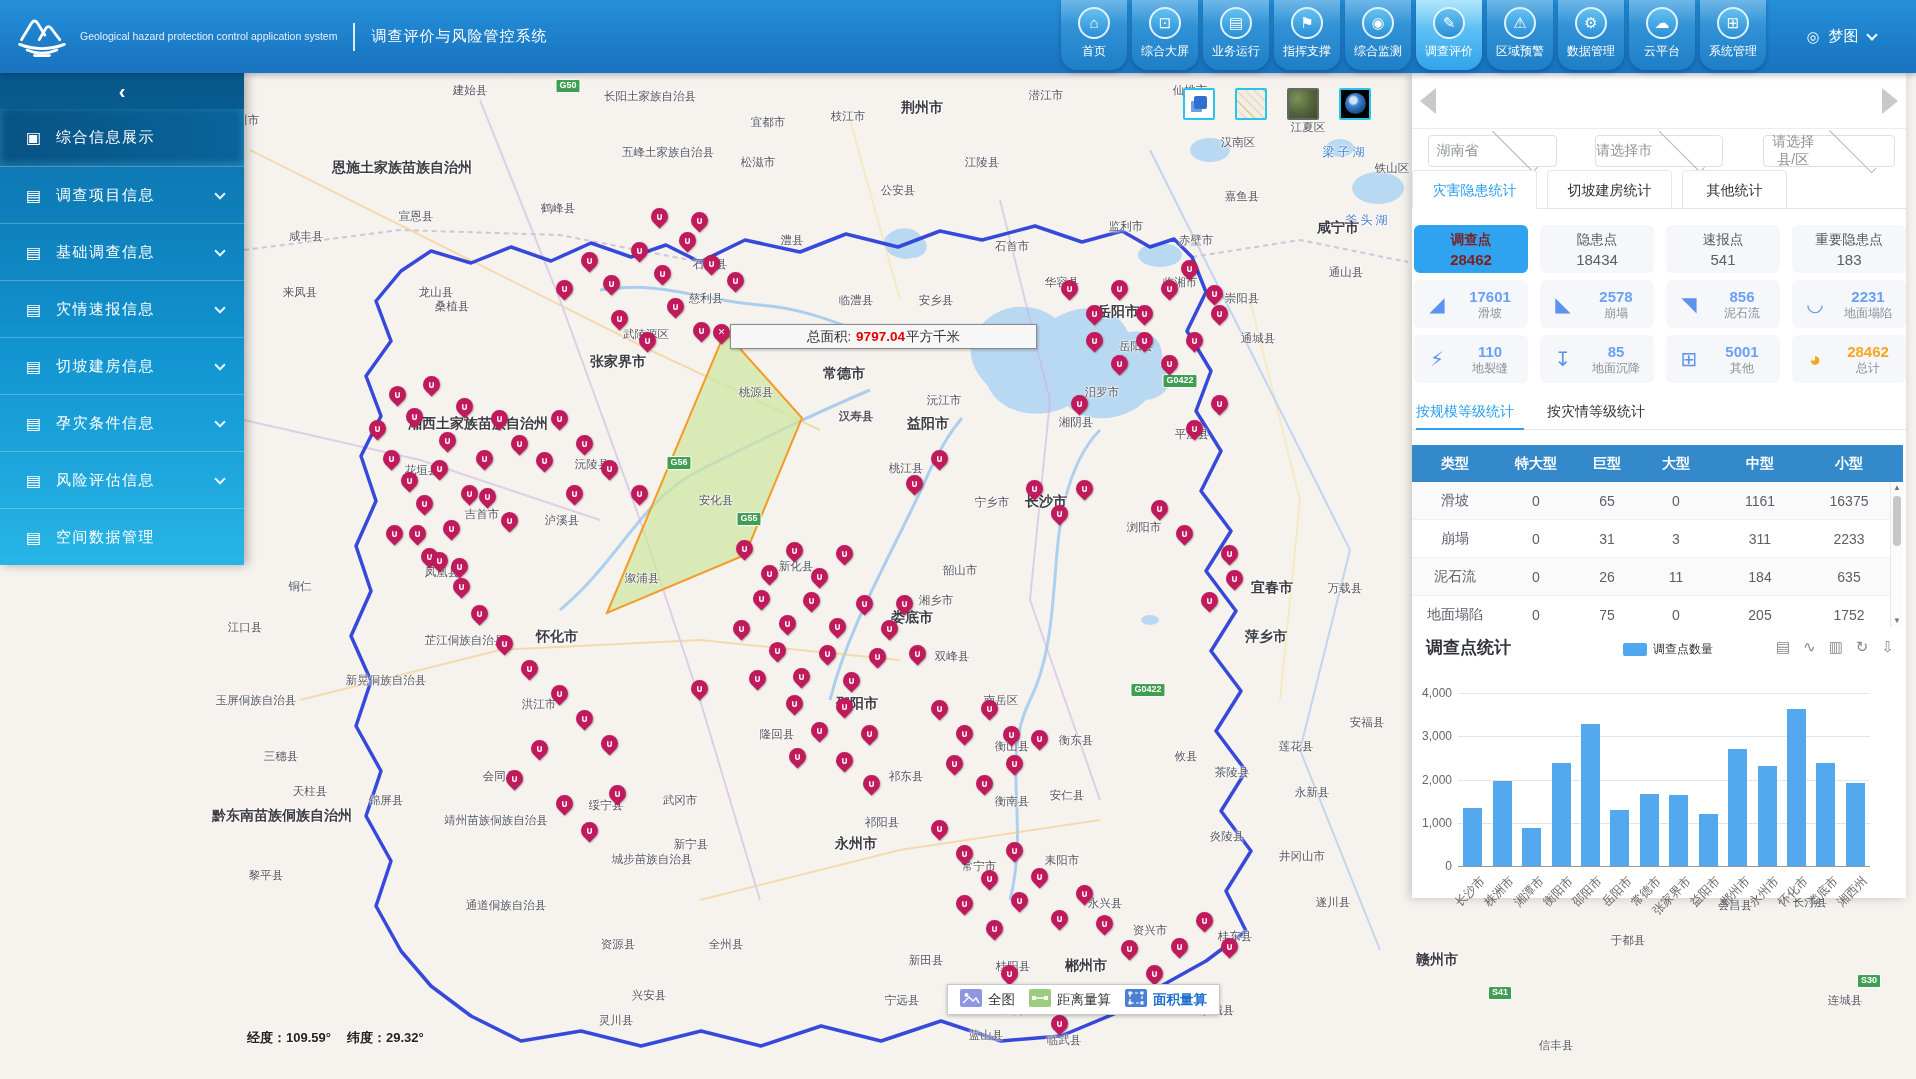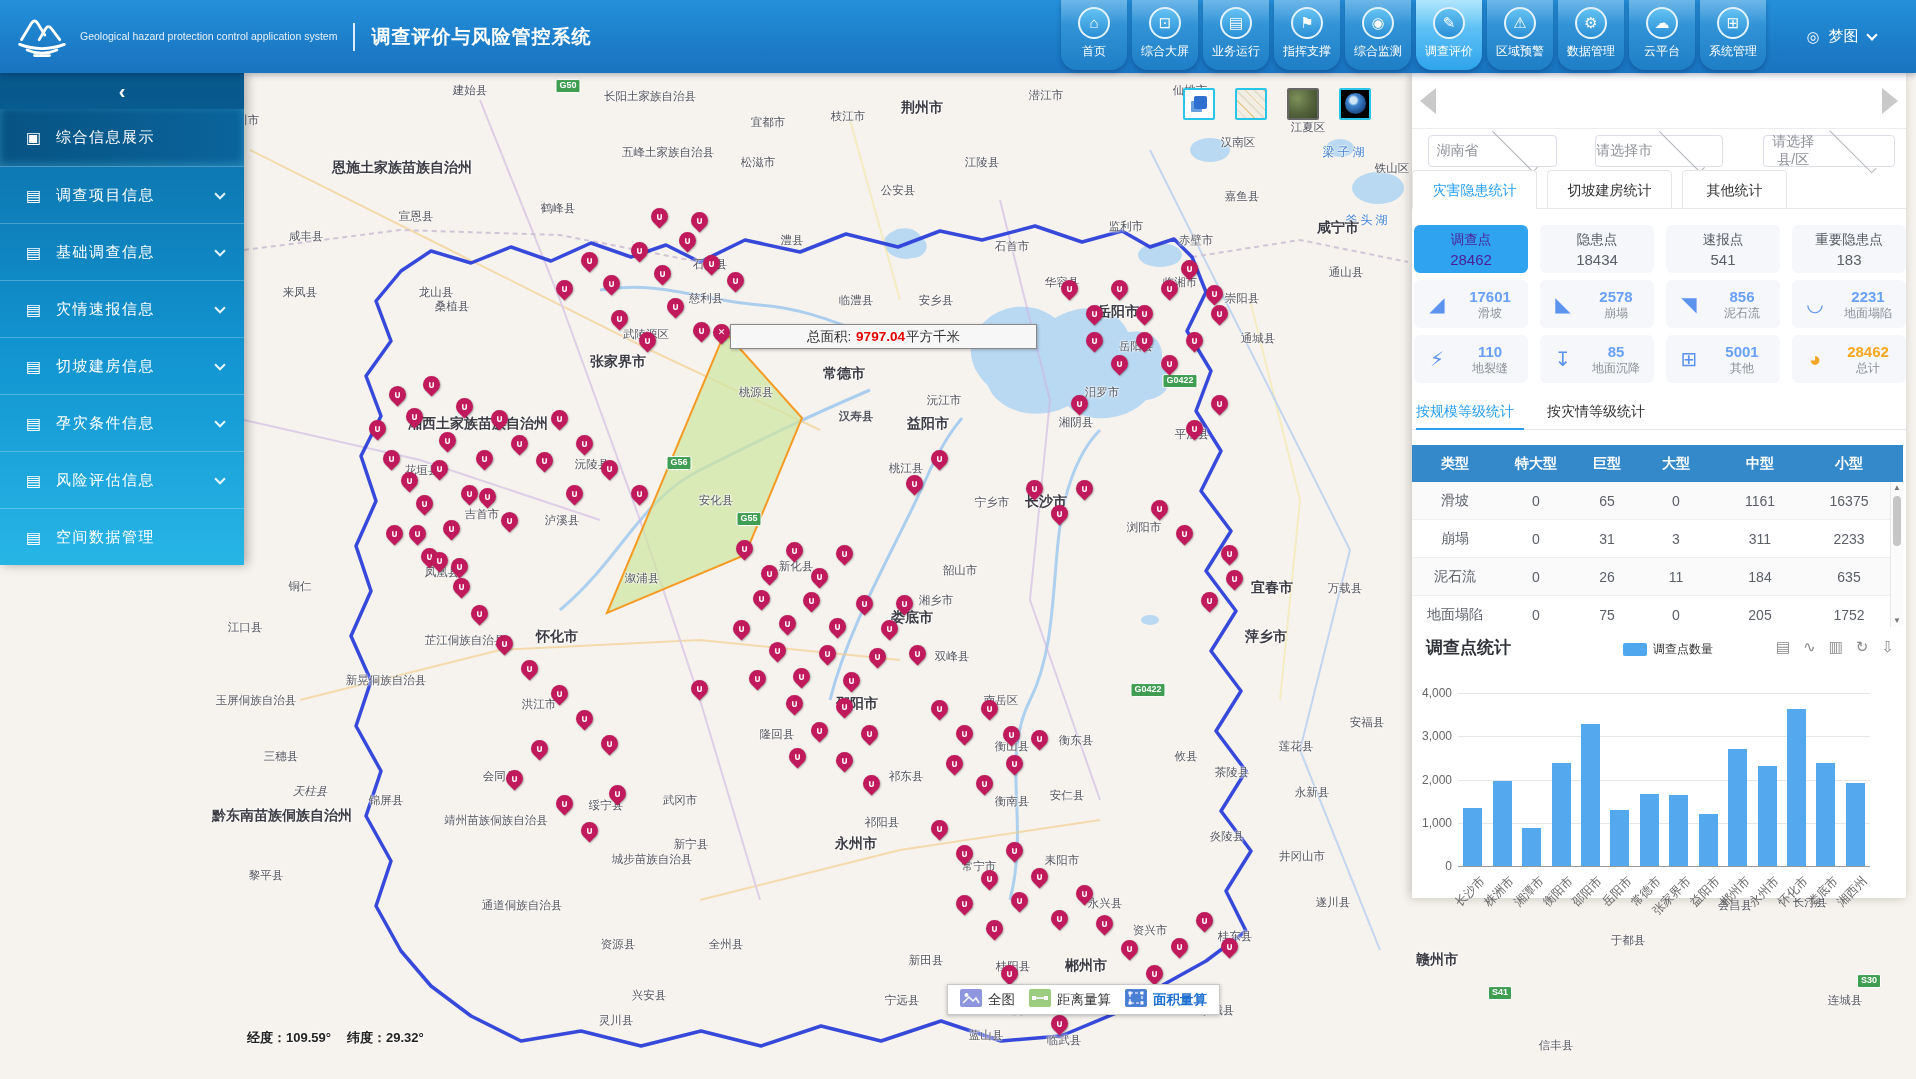--- a/index.html
+++ b/index.html
@@ -7,21 +7,21 @@
   #app{position:relative;width:1916px;height:1079px;background:#dfe3e8}
 
   
   .hdr{position:absolute;left:0;top:0;width:1916px;height:73px;z-index:10;display:flex;align-items:center;
        background:linear-gradient(180deg,#2590da 0%,#1b7ac6 70%,#1a74c0 100%);box-shadow:0 2px 6px rgba(0,20,60,.3)}
   .hdr-logo{margin:0 10px 0 14px;flex:none}
   .hdr-titles{color:#fff;flex:none;line-height:1.25}
   .hdr-title{font-size:19px;font-weight:bold;letter-spacing:.5px}
   .hdr-sub{font-size:10.5px;opacity:.88}
   .hdr-sep{width:2px;height:28px;background:rgba(255,255,255,.85);margin:0 16px;flex:none}
-  .hdr-sys{color:#fff;font-size:19px;font-weight:bold;letter-spacing:1px;flex:none}
+  .hdr-sys{color:#fff;font-size:15px;font-weight:normal;letter-spacing:1px;flex:none}
   .hdr-nav{margin-left:auto;display:flex;align-items:flex-start;height:73px}
   .nav-item{width:66px;height:70px;margin-left:5px;border-radius:0 0 16px 16px;cursor:pointer;flex:none;
      background:linear-gradient(180deg,rgba(255,255,255,.25),rgba(255,255,255,0) 35%),linear-gradient(180deg,#3d9fe0,#1e7ec6);
      box-shadow:0 2px 5px rgba(0,25,70,.3);display:flex;flex-direction:column;align-items:center;padding-top:7px}
   .nav-item.active{background:linear-gradient(180deg,rgba(255,255,255,.4),rgba(255,255,255,0) 40%),linear-gradient(180deg,#7dd3fa,#2fa4ec)}
   .nav-ico{width:32px;height:32px;border-radius:50%;border:2px solid rgba(255,255,255,.85);
      background:linear-gradient(180deg,#63c2f2,#2a8fd6);color:#fff;font-size:15px;line-height:28px;text-align:center}
   .nav-lbl{color:#fff;font-size:12px;margin-top:4px;white-space:nowrap}
   .hdr-user{flex:none;width:150px;display:flex;align-items:center;justify-content:center;color:#fff;gap:9px}
   .eye-ico{font-size:15px}
@@ -88,21 +88,21 @@
   .p-tabs{position:absolute;top:97px;left:0;width:100%;height:39px;border-bottom:1px solid #e6e6e6}
   .p-tab{position:absolute;top:0;height:39px;line-height:38px;text-align:center;border:1px solid #e6e6e6;border-radius:4px 4px 0 0;
      background:#fff;cursor:pointer;font-size:14px;color:#303133}
   .p-tab.active{color:#2a9ff3;border-bottom-color:#fff}
   .cards{position:absolute;left:0;width:100%;height:48px}
   .card{position:absolute;top:0;width:114px;height:48px;border-radius:6px;background:#f5f7fa;cursor:pointer;
      display:flex;flex-direction:column;align-items:center;justify-content:center;gap:2px}
   .card .c-lbl{font-size:13.5px;color:#50555e}
   .card .c-val{font-size:15px;color:#5a5f68}
   .card.active{background:#2fa3f0}
-  .card.active .c-lbl,.card.active .c-val{color:#4c1d95;font-weight:normal}
+  .card.active .c-lbl,.card.active .c-val{color:#7f1d1d;font-weight:bold}
   .tcard{position:absolute;top:0;width:114px;height:48px;border-radius:6px;background:#f5f7fa;cursor:pointer;
      display:flex;align-items:center;padding-left:10px;gap:8px}
   .tcard .t-ico{font-size:20px;color:#5b93ee;flex:none;width:26px;text-align:center}
   .tcard .t-txt{flex:1;text-align:center;line-height:1.2;padding-right:6px}
   .tcard .t-val{font-size:15px;color:#6aa1f7;font-weight:bold}
   .tcard .t-lbl{font-size:12px;color:#8a8f99}
   .tcard.orange .t-ico,.tcard.orange .t-val{color:#f5a623}
   .subtabs{position:absolute;top:327px;left:0;width:100%;height:30px;border-bottom:1px solid #e4e7ed}
   .subtab{position:absolute;top:0;height:29px;font-size:14px;color:#303133;cursor:pointer;line-height:22px}
   .subtab.active{color:#2a9ff3}
@@ -241,21 +241,21 @@
         <span class="map-label" style="left: 936px; top: 527px;">湘乡市</span>
         <span class="map-label major" style="left: 912px; top: 545px;">娄底市</span>
         <span class="map-label" style="left: 796px; top: 493px;">新化县</span>
         <span class="map-label" style="left: 952px; top: 583px;">双峰县</span>
         <span class="map-label major" style="left: 557px; top: 564px;">怀化市</span>
         <span class="map-label" style="left: 465px; top: 567px;">芷江侗族自治县</span>
         <span class="map-label" style="left: 386px; top: 607px;">新晃侗族自治县</span>
         <span class="map-label" style="left: 539px; top: 631px;">洪江市</span>
         <span class="map-label" style="left: 500px; top: 703px;">会同县</span>
         <span class="map-label" style="left: 496px; top: 747px;">靖州苗族侗族自治县</span>
-        <span class="map-label" style="left: 506px; top: 832px; margin-left: 16px;">通道侗族自治县</span>
+        <span class="map-label" style="left: 506px; top: 832px;">通道侗族自治县</span>
         <span class="map-label" style="left: 606px; top: 732px;">绥宁县</span>
         <span class="map-label" style="left: 652px; top: 786px;">城步苗族自治县</span>
         <span class="map-label" style="left: 680px; top: 727px;">武冈市</span>
         <span class="map-label" style="left: 691px; top: 771px;">新宁县</span>
         <span class="map-label" style="left: 777px; top: 661px;">隆回县</span>
         <span class="map-label major" style="left: 857px; top: 631px;">邵阳市</span>
         <span class="map-label" style="left: 1001px; top: 627px;">南岳区</span>
         <span class="map-label" style="left: 1012px; top: 673px;">衡山县</span>
         <span class="map-label" style="left: 1076px; top: 667px;">衡东县</span>
         <span class="map-label" style="left: 1012px; top: 728px;">衡南县</span>
@@ -291,21 +291,21 @@
         <span class="map-label major" style="left: 1437px; top: 887px;">赣州市</span>
         <span class="map-label" style="left: 1556px; top: 972px;">信丰县</span>
         <span class="map-label" style="left: 1628px; top: 867px;">于都县</span>
         <span class="map-label" style="left: 1735px; top: 832px;">会昌县</span>
         <span class="map-label" style="left: 1810px; top: 829px;">长汀县</span>
         <span class="map-label" style="left: 1845px; top: 927px;">连城县</span>
         <span class="map-label" style="left: 300px; top: 513px;">铜仁</span>
         <span class="map-label" style="left: 245px; top: 554px;">江口县</span>
         <span class="map-label" style="left: 256px; top: 627px;">玉屏侗族自治县</span>
         <span class="map-label" style="left: 281px; top: 683px;">三穗县</span>
-        <span class="map-label" style="left: 310px; top: 718px; font-style: italic;">天柱县</span>
+        <span class="map-label" style="left: 310px; top: 718px;">天柱县</span>
         <span class="map-label" style="left: 386px; top: 727px;">锦屏县</span>
         <span class="map-label" style="left: 266px; top: 802px;">黎平县</span>
         <span class="map-label major" style="left: 282px; top: 743px;">黔东南苗族侗族自治州</span>
         <span class="map-label" style="left: 618px; top: 871px;">资源县</span>
         <span class="map-label" style="left: 726px; top: 871px;">全州县</span>
         <span class="map-label" style="left: 649px; top: 922px;">兴安县</span>
         <span class="map-label" style="left: 616px; top: 947px;">灵川县</span>
       </div>
     <div id="map-badges">
         <span class="road-badge" style="left: 568px; top: 13px;">G50</span>

